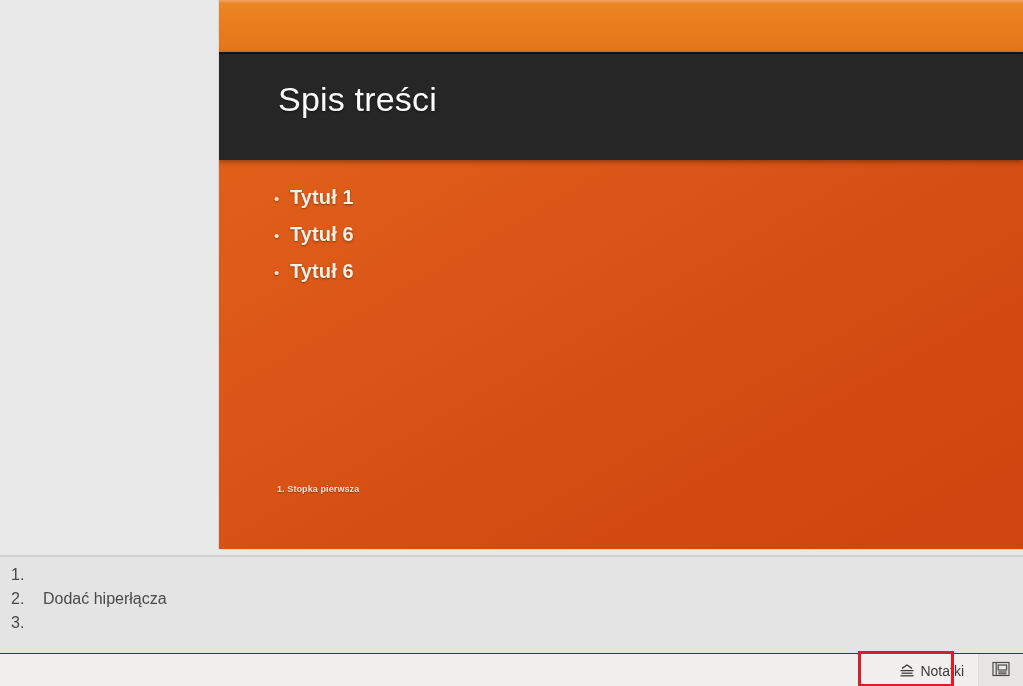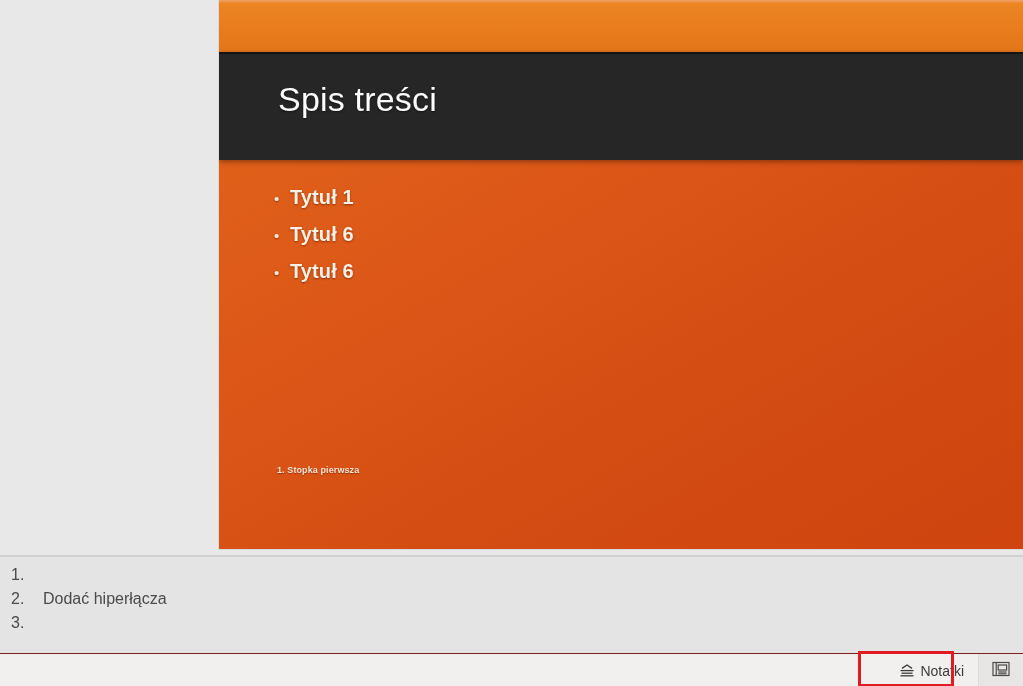--- a/index.html
+++ b/index.html
@@ -109,21 +109,21 @@
     font-size: 20px;
     font-weight: 700;
     letter-spacing: 0.1px;
     text-shadow: 0 1px 2px rgba(90,25,0,0.6);
   }
 
   
   .slide-footer {
     position: absolute;
     left: 58px;
-    top: 465px;
+    top: 484px;
     color: #fbe3d2;
     font-size: 9px;
     font-weight: bold;
     letter-spacing: 0.1px;
     text-shadow: 0 1px 1px rgba(90,25,0,0.5);
   }
 
   
   #pane-divider {
     position: absolute;

